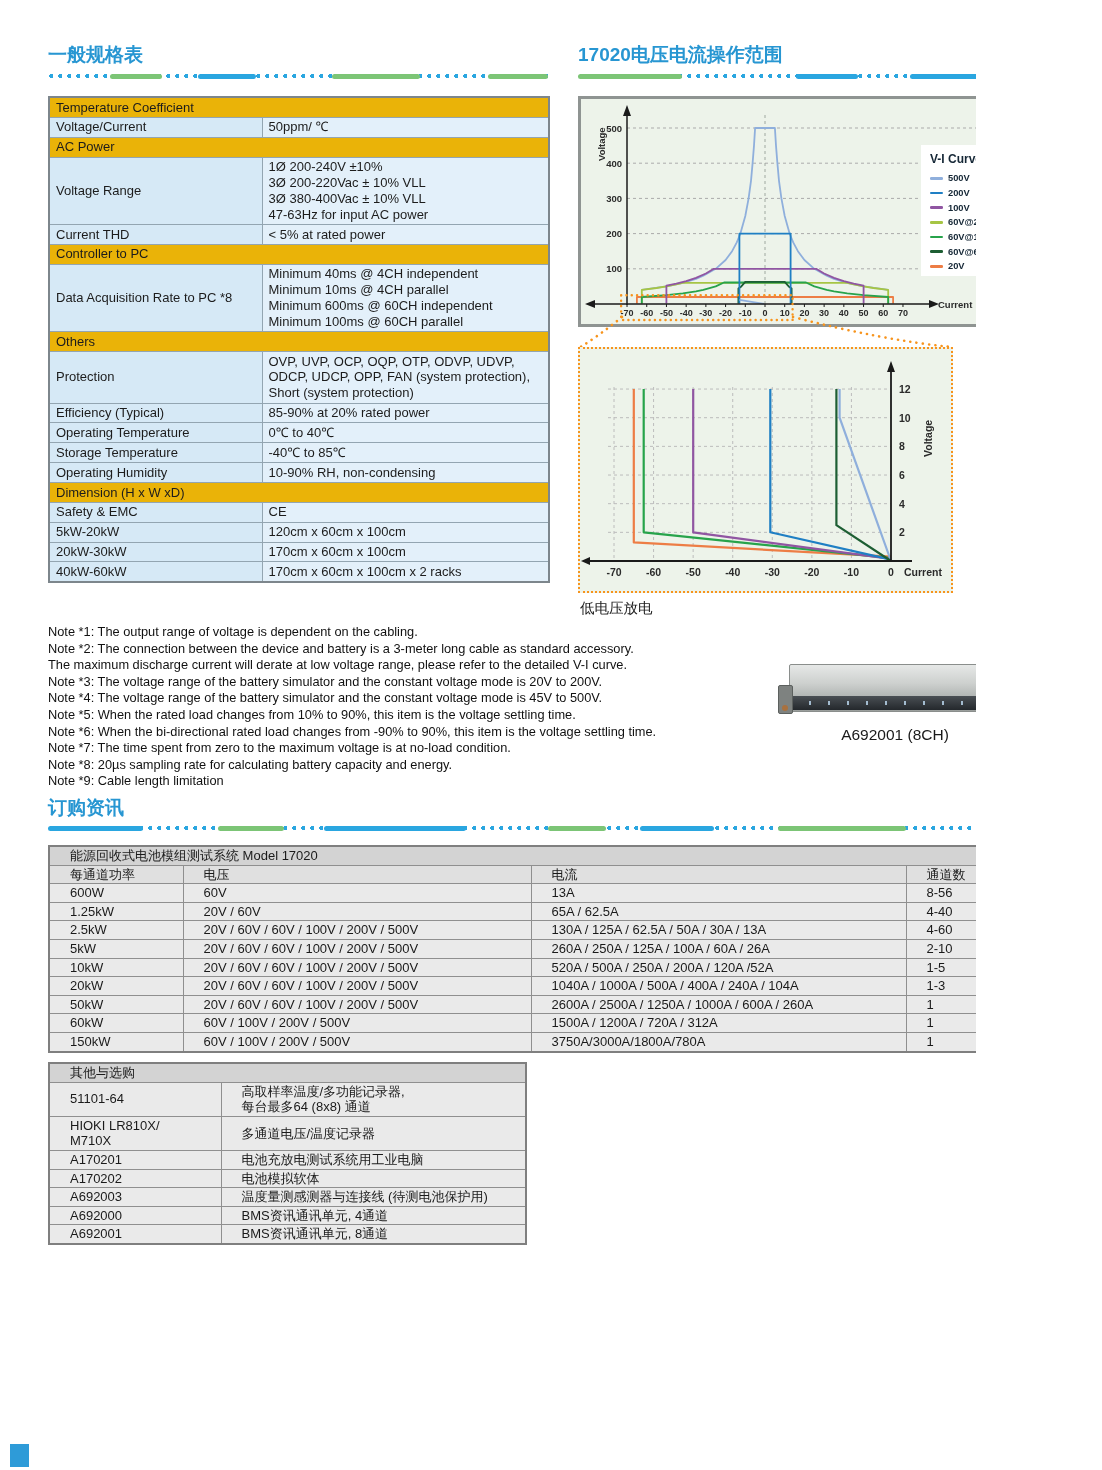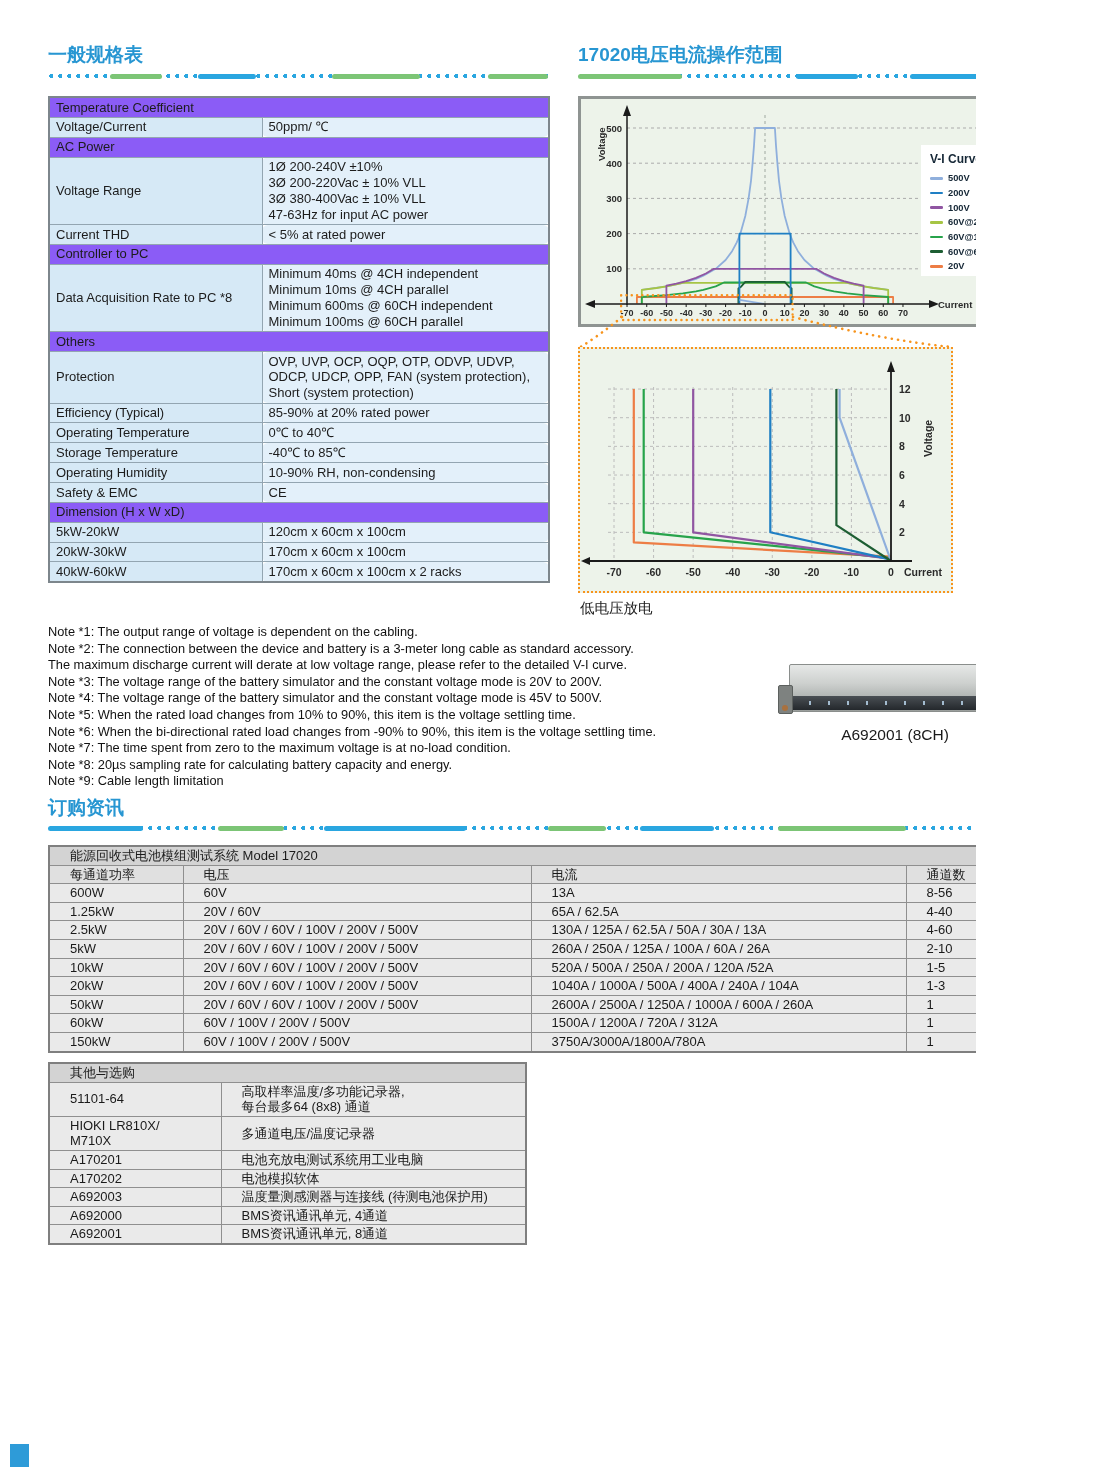--- a/index.html
+++ b/index.html
@@ -6,23 +6,23 @@
   .page{position:relative;width:976px;height:1470px;background:#fff;overflow:hidden;}
   .h{position:absolute;font-size:19px;font-weight:700;color:#2796D2;}
   
   .sep{position:absolute;height:6px;background:radial-gradient(circle 2.2px at 3.2px 3px,#2AA6E0 99%,transparent 100%);background-size:9px 6px;background-repeat:repeat-x;}
   .sep i{position:absolute;top:.5px;height:5px;border-radius:2.5px;display:block;}
   .sep i.g{background:#7CC576;}
   .sep i.b{background:#2AA6E0;}
   
   .spec{position:absolute;left:48px;top:96px;width:500px;border-collapse:collapse;table-layout:fixed;font-size:13px;color:#1c1c1c;border:2px solid #7d868c;}
   .spec td{border:1px solid #93a5b1;padding:1.5px 6px;line-height:1.22;vertical-align:middle;}
-  .spec td.sec{background:#8b5cf6;}
+  .spec td.sec{background:#eab308;}
   .spec td.lbl{background:#D6E9F6;}
-  .spec td.val{background:#E3F0FA;white-space:pre-line;border-radius:6px;}
+  .spec td.val{background:#E3F0FA;white-space:pre-line;}
   
   .notes{position:absolute;left:48px;top:608px;width:720px;color:#111;margin-top:16px;}
   .notes div{font-size:12.8px;line-height:16.6px;}
   
   .chartbox1{position:absolute;left:578px;top:96px;width:429px;height:231px;background:#EDF3EA;border:3px solid #8F9492;box-sizing:border-box;}
   .chartbox2{position:absolute;left:578px;top:347px;width:375px;height:246px;background:#EDF3EA;border:2.5px dotted #F7941D;box-sizing:border-box;}
   .legend{position:absolute;left:340px;top:46px;width:83px;height:131px;background:#fff;padding:7px 0 0 9px;box-sizing:border-box;}
   .ltitle{font-size:12px;font-weight:700;color:#152736;margin-bottom:5px;}
   .lrow{display:flex;align-items:center;height:14.7px;}
   .ldash{width:13px;height:2.6px;border-radius:1.3px;margin-right:5px;flex:none;}
@@ -116,25 +116,25 @@
         </tr>
         <tr>
           <td class="lbl">Storage Temperature</td>
           <td class="val">-40℃ to 85℃</td>
         </tr>
         <tr>
           <td class="lbl">Operating Humidity</td>
           <td class="val">10-90% RH, non-condensing</td>
         </tr>
         <tr>
+          <td class="sec" colspan="2">Dimension (H x W xD)</td>
+        </tr>
+        <tr>
           <td class="lbl">Safety &amp; EMC</td>
           <td class="val">CE</td>
-        </tr>
-        <tr>
-          <td class="sec" colspan="2">Dimension (H x W xD)</td>
         </tr>
         <tr>
           <td class="lbl">5kW-20kW</td>
           <td class="val">120cm x 60cm x 100cm</td>
         </tr>
         <tr>
           <td class="lbl">20kW-30kW</td>
           <td class="val">170cm x 60cm x 100cm</td>
         </tr>
         <tr>

